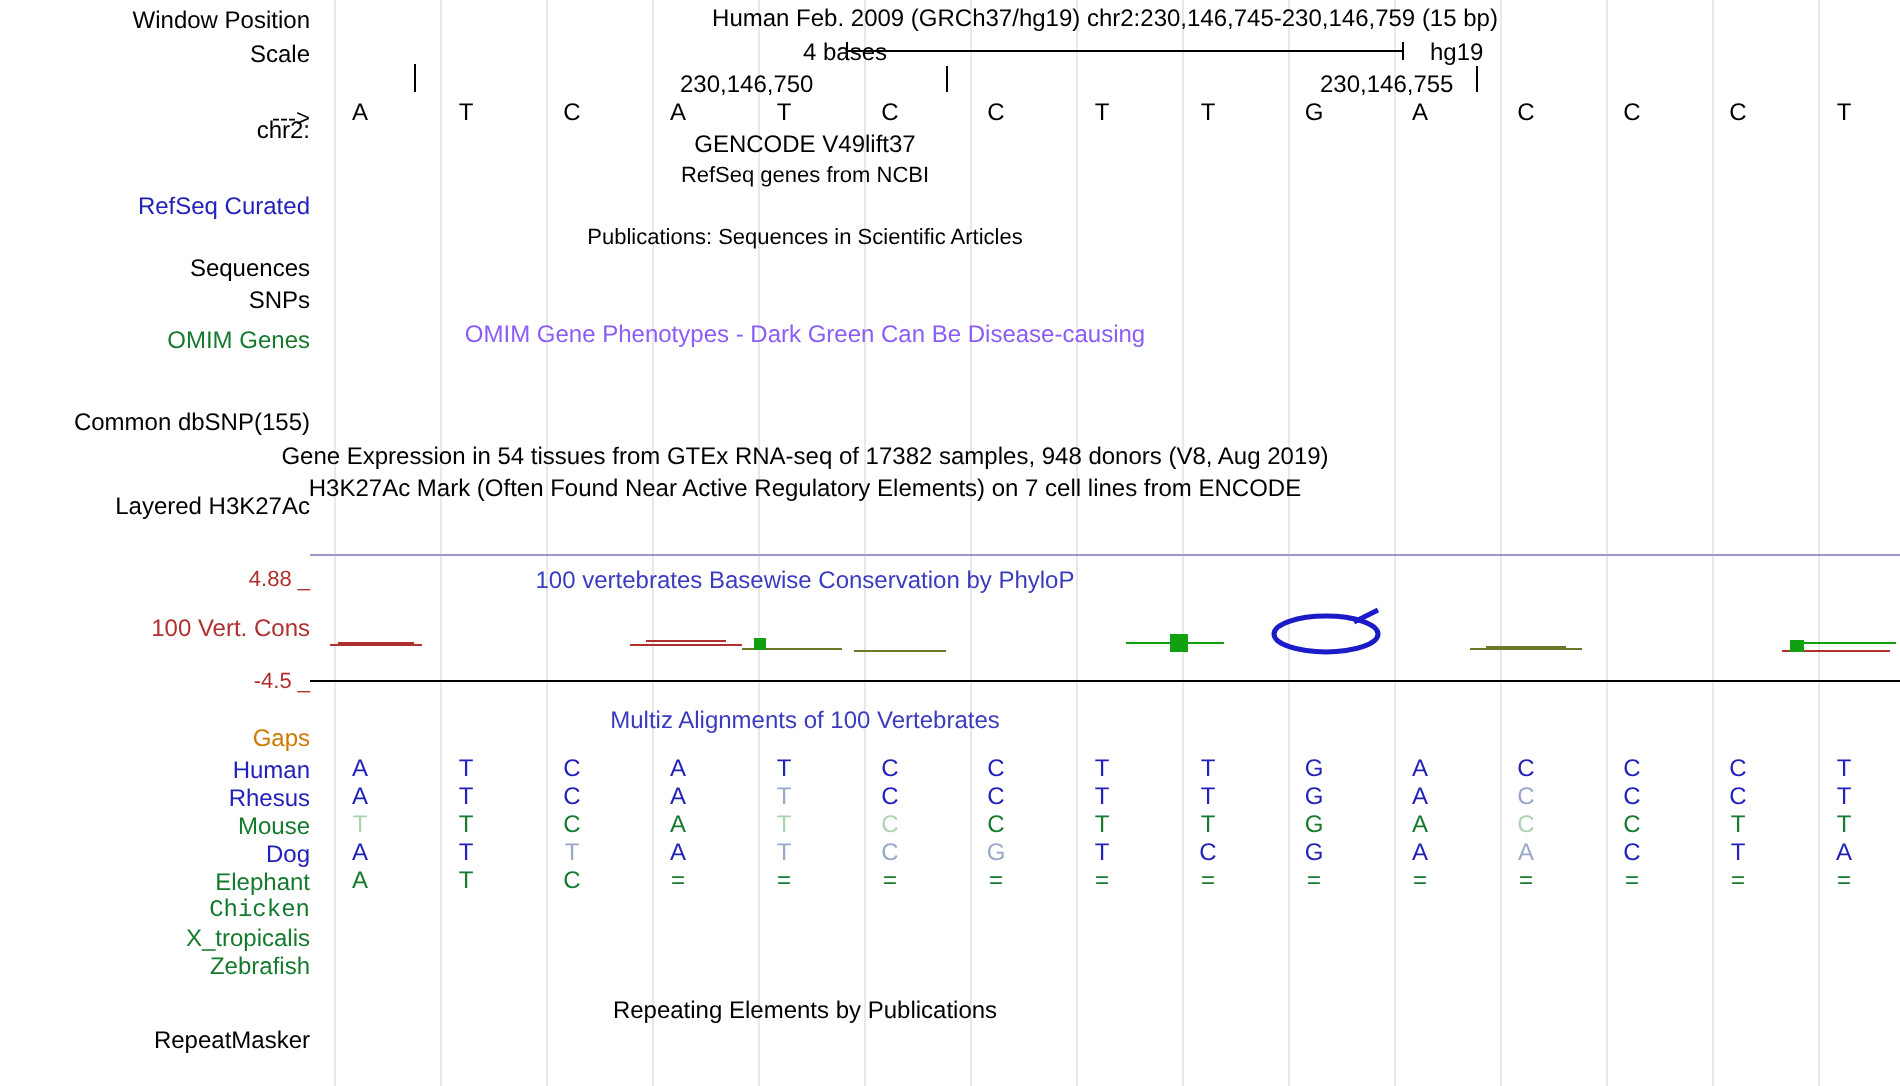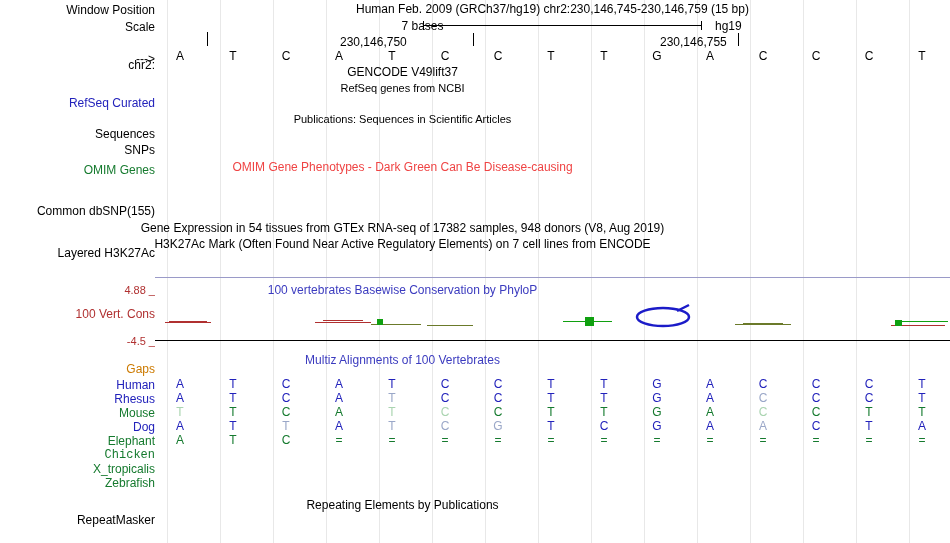--- a/index.html
+++ b/index.html
@@ -75,21 +75,21 @@
   }
   .consLine{
     position:absolute;
     height:1px;
   }
   .greenBlock{
     position:absolute;
     background:#10a010;
   }
   .titleBlue{ color:#3b3bbf; }
-  .titleGreen{ color:#ef4444; }
+  .titleGreen{ color:#8b5cf6; }
   .lblBlue{ color:#2222bb; }
   .lblGreen{ color:#157a2e; }
   .lblOrange{ color:#cc7a00; }
   .lblRed{ color:#b03030; }
   .axisNum{ font-size:11px; color:#b03030; }
 </style>
 </head>
 <body>
 
 <div id="browser">
@@ -134,21 +134,21 @@
     <div class="vgrid" style="left:436px;"></div>
     <div class="vgrid" style="left:489px;"></div>
     <div class="vgrid" style="left:542px;"></div>
     <div class="vgrid" style="left:595px;"></div>
     <div class="vgrid" style="left:648px;"></div>
     <div class="vgrid" style="left:701px;"></div>
     <div class="vgrid" style="left:754px;"></div>
 
     <div class="centerText" style="top:2px;font-size:12px;">Human Feb. 2009 (GRCh37/hg19)   chr2:230,146,745-230,146,759 (15 bp)</div>
 
-    <div class="centerText" style="top:19px;left:-130px;width:795px;text-align:center;">7 bases</div>
+    <div class="centerText" style="top:19px;left:-130px;width:795px;text-align:center;">4 bases</div>
     <div class="scaleBar" style="left:268px;top:25px;width:278px;"></div>
     <div class="scaleEnd" style="left:268px;top:21px;"></div>
     <div class="scaleEnd" style="left:546px;top:21px;"></div>
     <div class="centerText" style="top:19px;left:560px;width:120px;text-align:left;">hg19</div>
 
     <div class="tick" style="left:52px;top:32px;height:14px;"></div>
     <div class="centerText" style="top:35px;left:185px;width:140px;text-align:left;">230,146,750</div>
     <div class="tick" style="left:318px;top:33px;height:13px;"></div>
     <div class="centerText" style="top:35px;left:505px;width:140px;text-align:left;">230,146,755</div>
     <div class="tick" style="left:583px;top:33px;height:13px;"></div>

